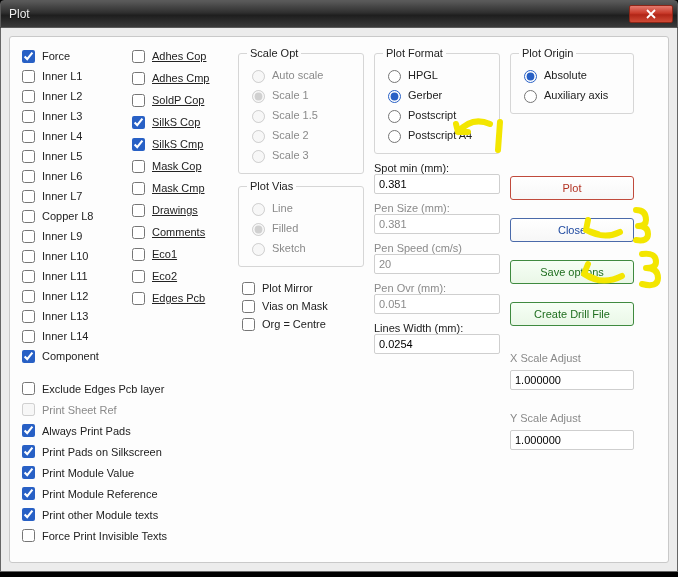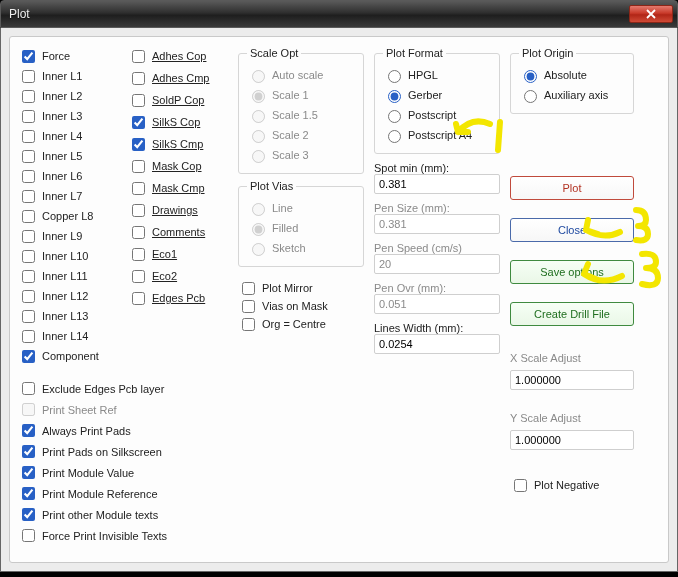--- a/index.html
+++ b/index.html
@@ -406,24 +406,20 @@
       <button class="btn btn-green">Save options</button>
       <div class="spacer"></div>
       <button class="btn btn-green">Create Drill File</button>
       <div style="height:10px;"></div>
       <div class="field-label dim">X Scale Adjust</div>
       <input type="text" value="1.000000" style="">
       <div style="height:6px;"></div>
       <div class="field-label dim">Y Scale Adjust</div>
       <input type="text" value="1.000000" style="">
       <div style="height:14px;"></div>
-      <div class="cb-row">
-        <input type="checkbox" style="">
-        <label>Plot Negative</label>
-      </div>
     </div>
 
   </div>
 </div>
 
 <div id="anno1" class="anno">
   <svg width="60" height="42">
       <path d="M38 6 Q20 -2 6 14 M6 14 L4 6 M6 14 L16 14 M48 4 L46 32" stroke="#f3e600" stroke-width="6" fill="none" stroke-linecap="round" stroke-linejoin="round"></path>
     </svg>
 </div>

